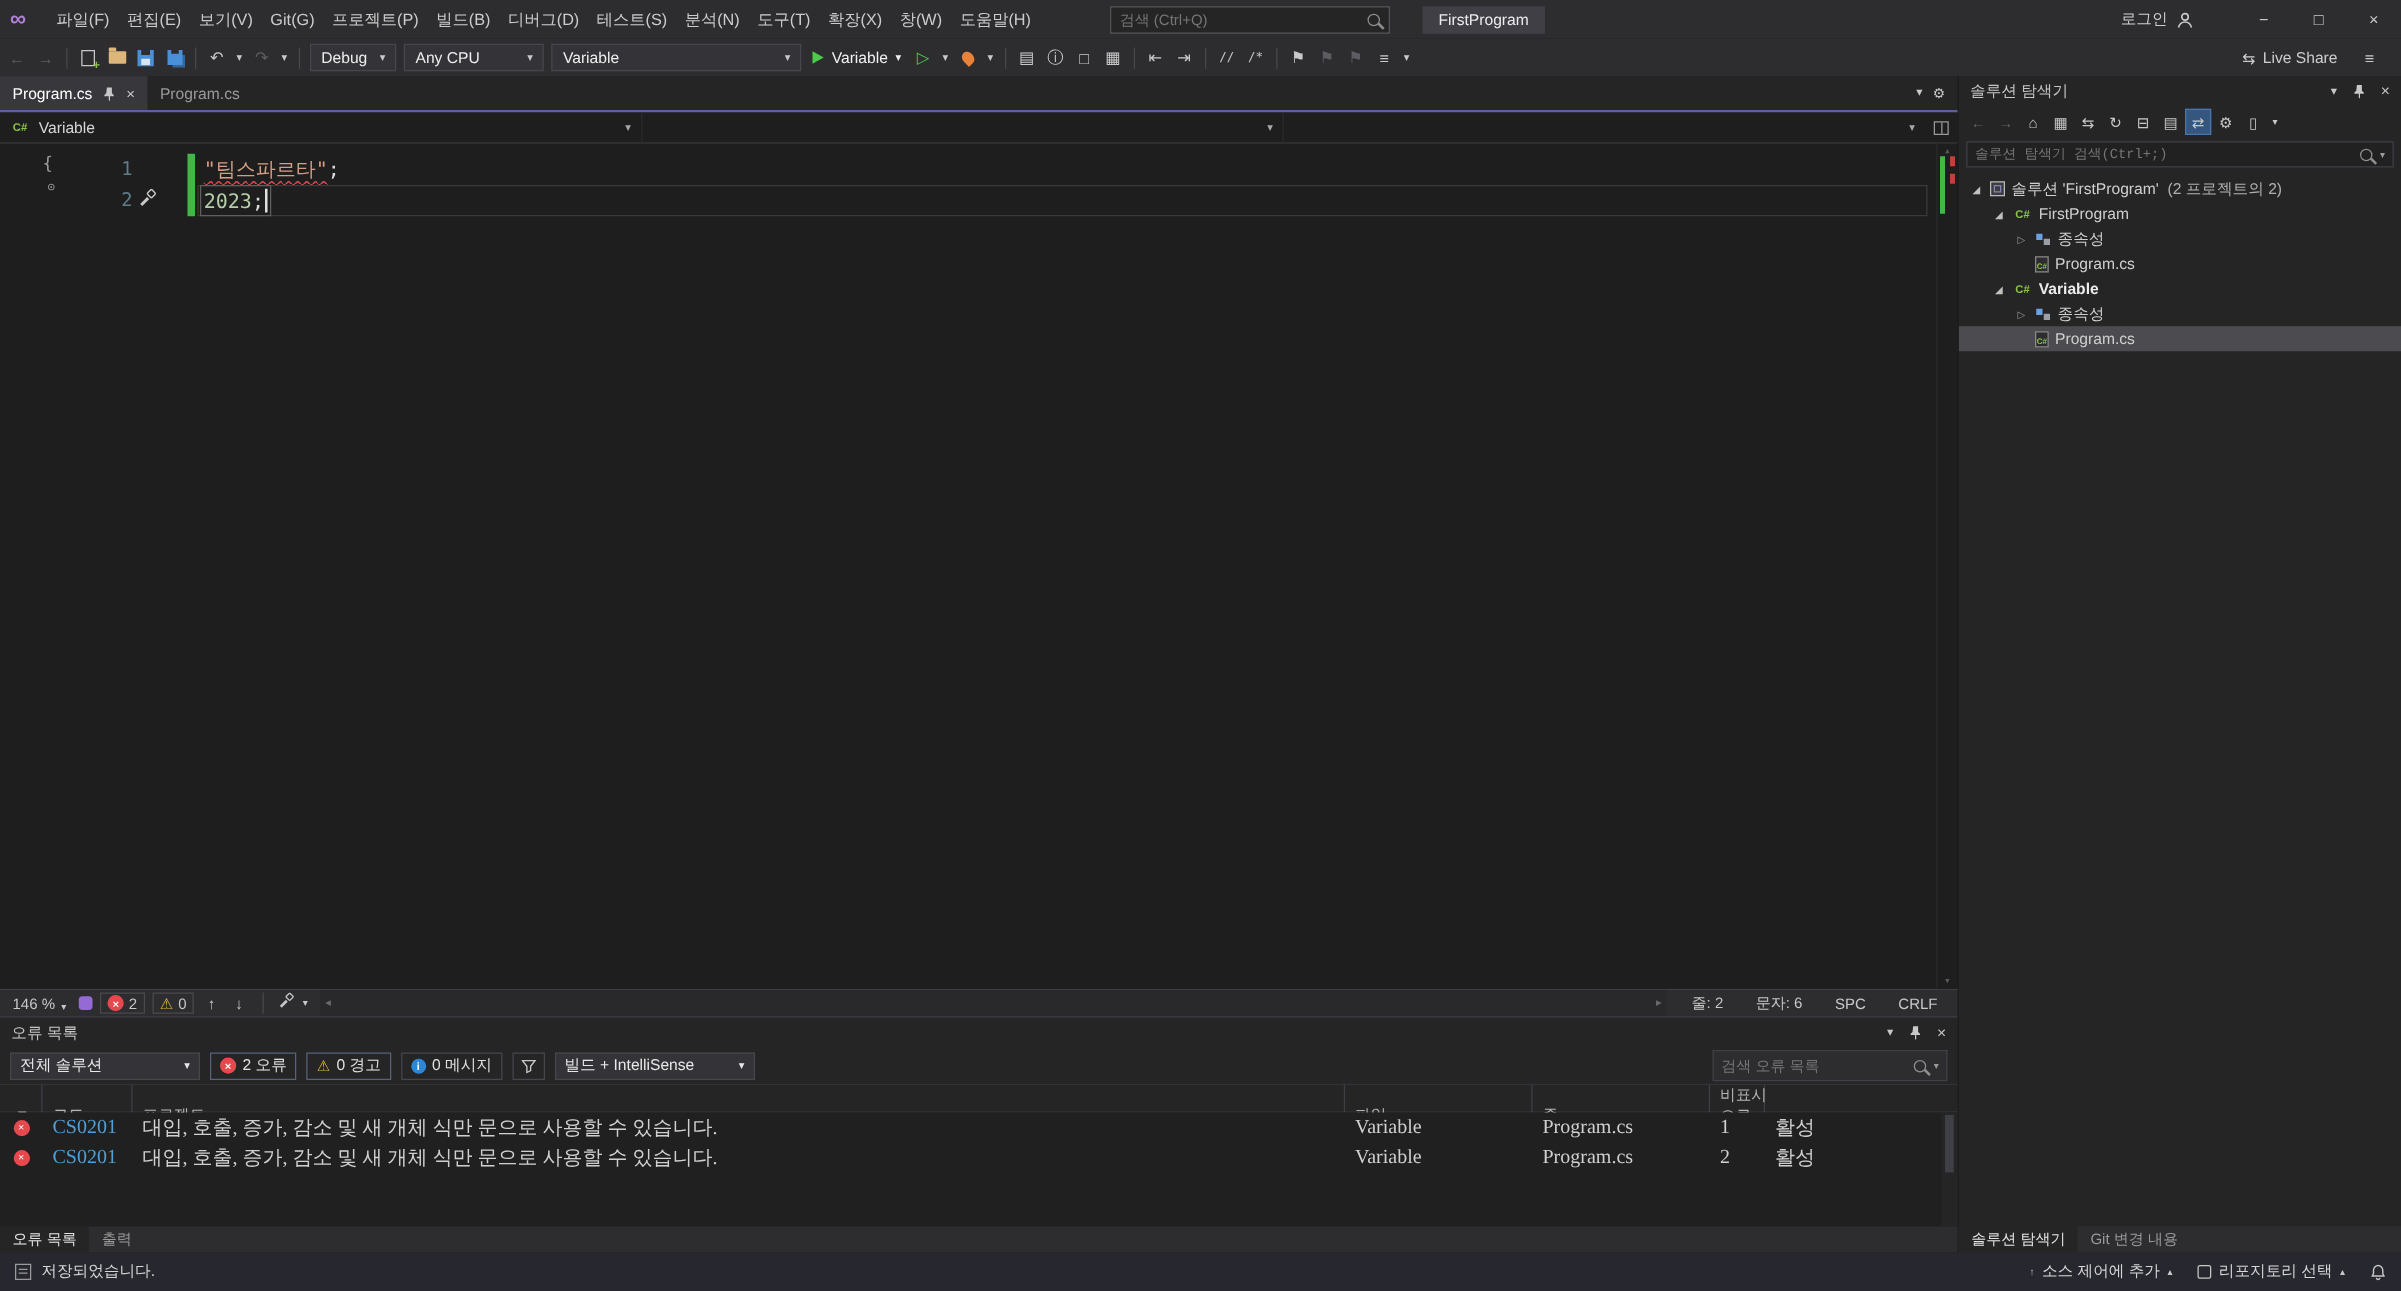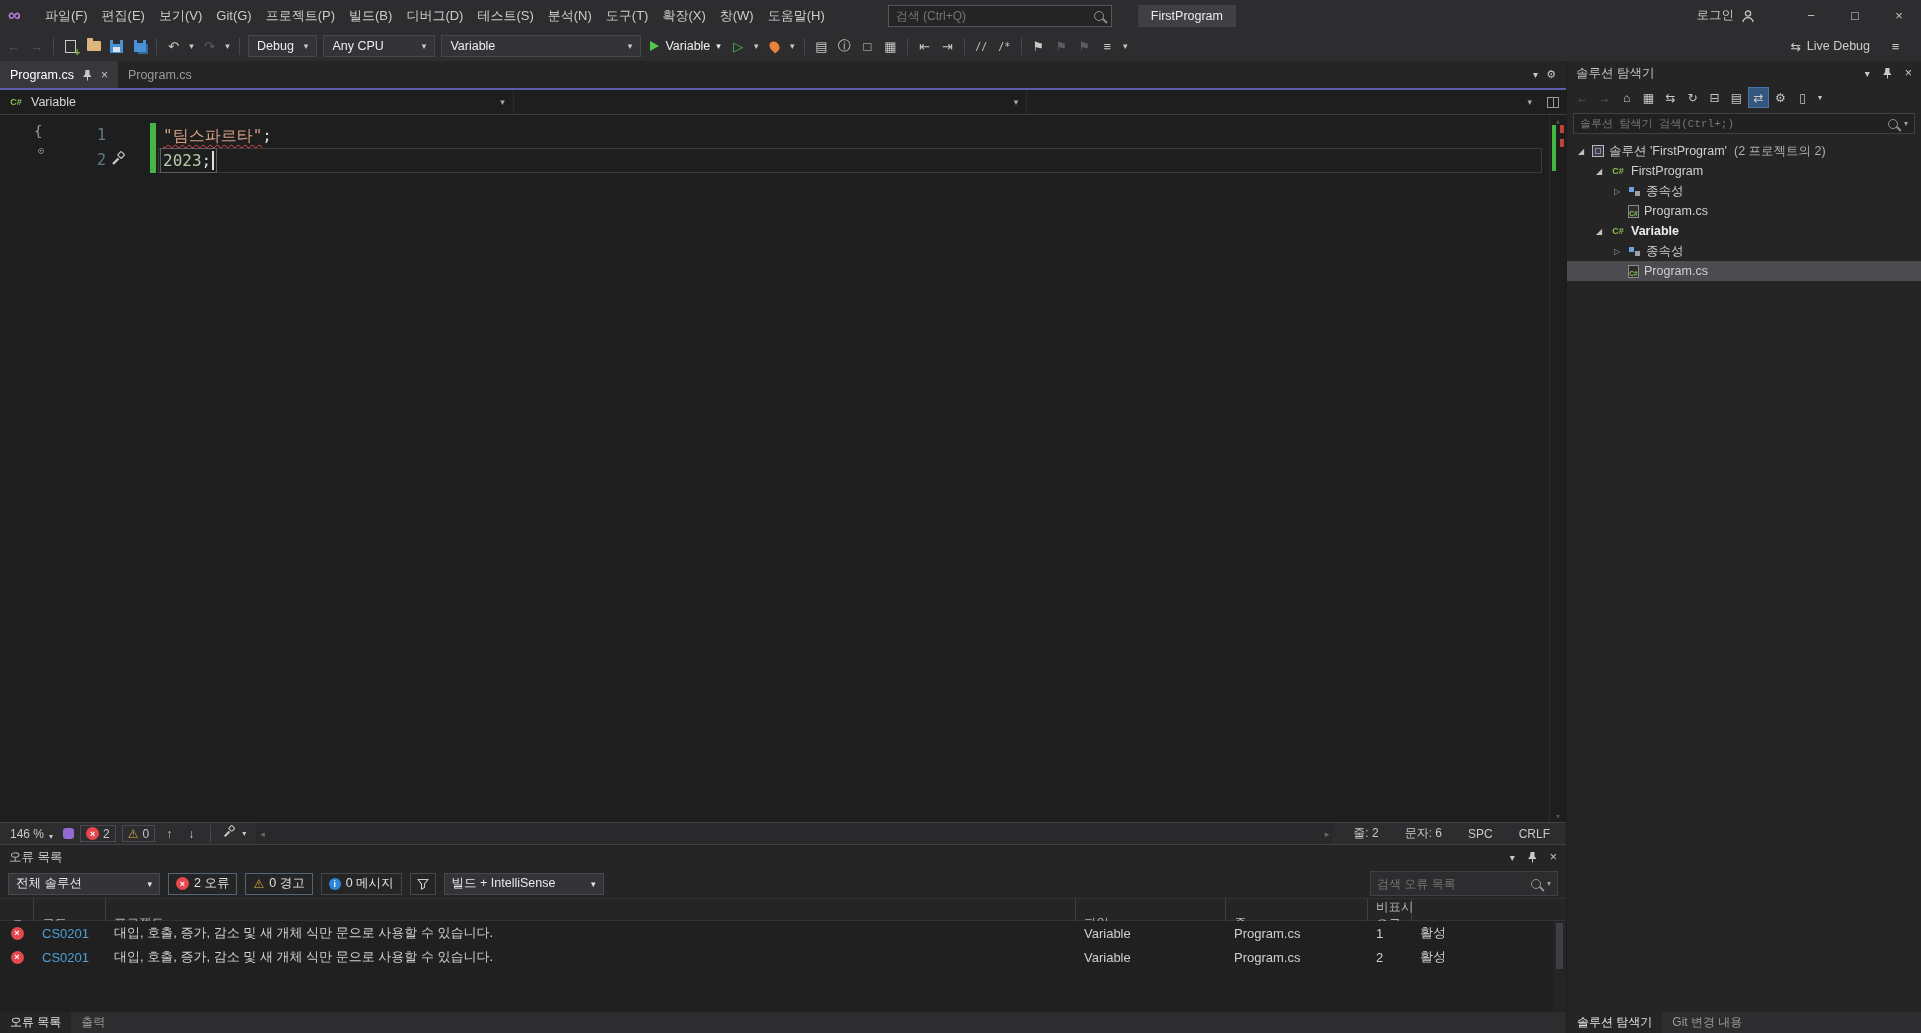--- a/index.html
+++ b/index.html
@@ -161,21 +161,21 @@
 .el-search{margin-left:auto;width:188px;height:25px;background:#2d2d30;border:1px solid #3f3f46;
   display:flex;align-items:center;padding:0 6px;gap:6px;}
 .el-search input{flex:1;background:transparent;border:none;outline:none;color:#9a9a9a;font-size:12px;min-width:0;
   font-family:"Liberation Sans","DejaVu Sans",sans-serif;}
 .el-search .g{font-size:8px;color:#9a9a9a;}
 .el-grid{display:grid;grid-template-columns:34px 72px 1fr 150px 142px 44px 140px;align-items:center;
   padding-right:14px;}
 .el-thead{height:23px;border-top:1px solid #333337;border-bottom:1px solid #333337;color:#b5b5b5;font-size:12.5px;}
 .el-thead>span{border-right:1px solid #3f3f46;height:100%;display:flex;align-items:center;padding:0 8px;}
 .el-rows{flex:1 1 auto;background:#202021;position:relative;}
-.el-row{height:24px;color:#d0d0d0;font-size:13px;}
+.el-row{height:24px;color:#d0d0d0;font-size:16px;font-family:Liberation Serif, serif;}
 .el-row>span{padding:0 8px;white-space:nowrap;overflow:hidden;}
 .el-row .code{color:#4f9fd6;}
 .el-row .sev{display:flex;justify-content:center;}
 .el-vscroll{position:absolute;right:0;top:0;bottom:0;width:13px;background:#252526;}
 .el-vscroll::after{content:"";position:absolute;top:2px;left:3px;right:3px;height:46px;background:#3f3f46;}
 .sort-glyph{width:0;height:0;border-left:7px solid transparent;border-top:7px solid #8a8a8a;margin-left:6px;}
 
 
 .bottom-tabs{height:21px;background:#2d2d30;display:flex;align-items:stretch;flex:0 0 auto;font-size:12px;}
 .btab{display:flex;align-items:center;padding:0 10px;color:#9a9a9a;white-space:nowrap;}
@@ -323,21 +323,21 @@
     <span class="ticon cmt">/*</span>
     <span class="tsep"></span>
     <span class="ticon g flag-g"></span>
     <span class="ticon dis g flag-g"></span>
     <span class="ticon dis g flag-g"></span>
     <span class="ticon g list-g"></span>
     <span class="ticon small g chev-down"></span>
     <div style="margin-left:auto;display:flex;align-items:center;gap:14px;padding-right:12px;">
       <div class="live-share">
         <span class="g swap-g"></span>
-        <span>Live Debug</span>
+        <span>Live Share</span>
       </div>
       <span class="ticon g list-g"></span>
     </div>
   </div>
 
   <div class="main">
 
     <div class="left-col">
 
       <div class="tabstrip">
@@ -595,13 +595,35 @@
           <span class="tlabel">Program.cs</span>
         </div>
       </div>
       <div class="bottom-tabs">
         <span class="btab active">솔루션 탐색기</span>
         <span class="btab">Git 변경 내용</span>
       </div>
     </div>
   </div>
 
+  <footer class="statusbar">
+    <div class="sb-left">
+      <span class="saved-ic"></span>
+      <span>저장되었습니다.</span>
+    </div>
+    <div class="sb-right">
+      <div class="sb-item">
+        <span class="g up-g"></span>
+        <span>소스 제어에 추가</span>
+        <span class="g chev-up"></span>
+      </div>
+      <div class="sb-item">
+        <span class="repo-ic"></span>
+        <span>리포지토리 선택</span>
+        <span class="g chev-up"></span>
+      </div>
+      <svg width="13" height="14" viewBox="0 0 14 14">
+        <path d="M7 1a4 4 0 0 0-4 4v3L2 10h10l-1-2V5a4 4 0 0 0-4-4z" fill="none" stroke="#c8c8c8" stroke-width="1.2"></path>
+        <path d="M5.5 11.5a1.5 1.5 0 0 0 3 0" stroke="#c8c8c8" fill="none" stroke-width="1.2"></path>
+      </svg>
+    </div>
+  </footer>
 </div>
 
 </body></html>

